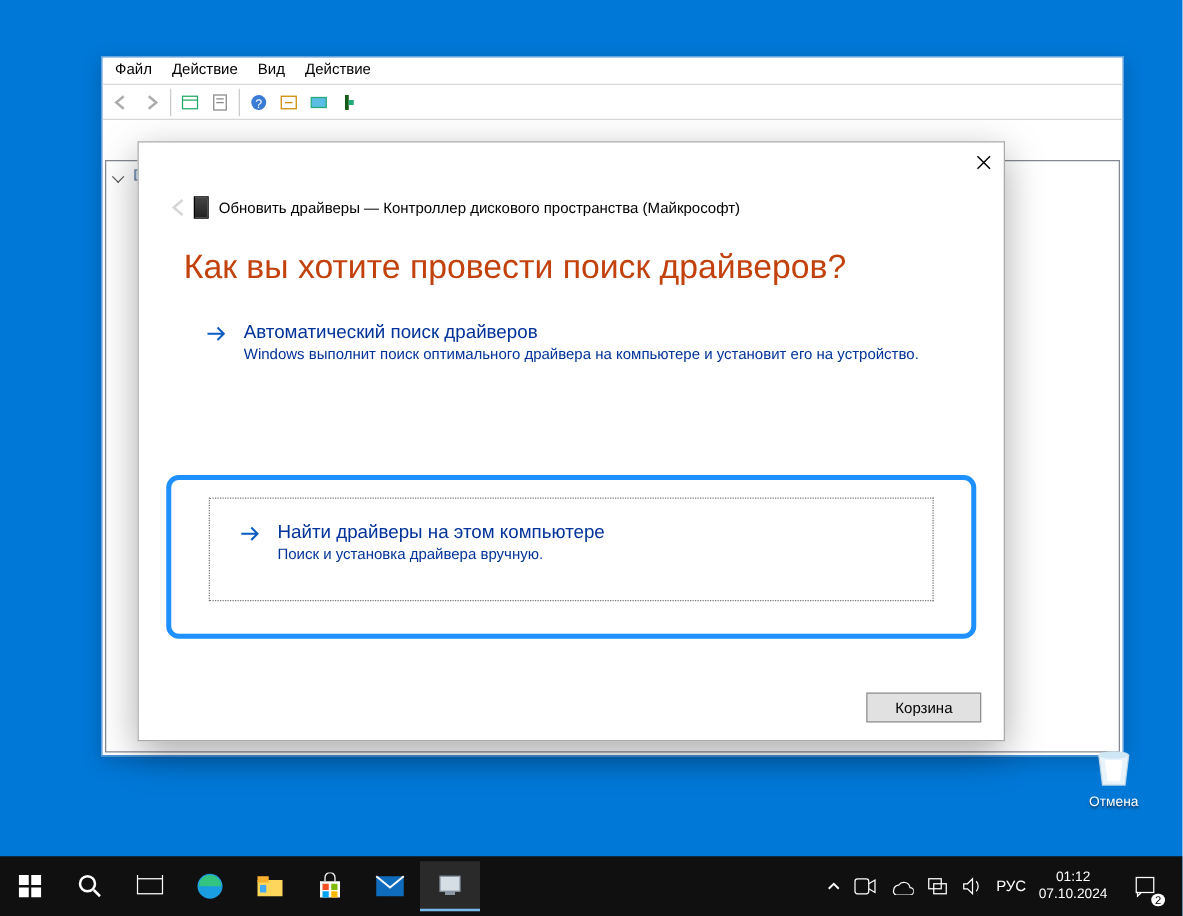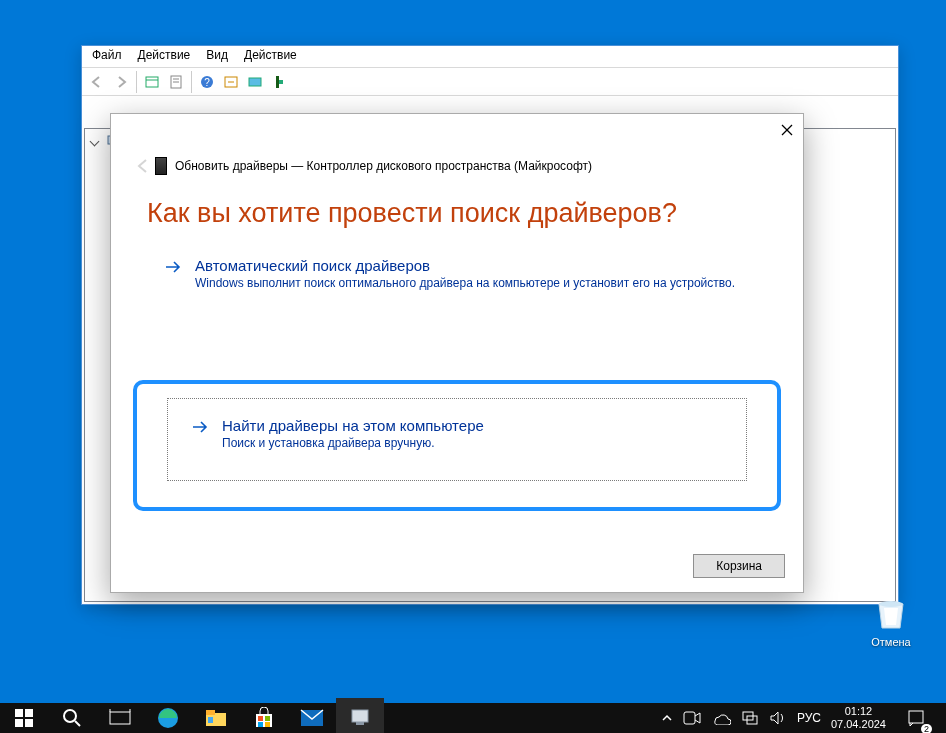--- a/index.html
+++ b/index.html
@@ -71,21 +71,21 @@
   .option.framed-outer .opt-row{padding-left:4px;}
 
   .dlg-footer { position:absolute; right:18px; bottom:14px; }
   .btn { border:1px solid #8f8f8f; background:#e1e1e1; font-size:12px; padding:4px 22px; }
 
   
   .desktop-icon { position:absolute; width:74px; text-align:center; color:#fff; font-size:11px; text-shadow: 0 1px 2px rgba(0,0,0,.6);}
   .desktop-icon svg{display:block; margin:0 auto 4px;}
 
   
-  .taskbar { position:absolute; left:0; right:0; bottom:0; height:30px; background:#101010; display:flex; align-items:center; color:#fff; }
+  .taskbar { position:absolute; left:0; right:0; bottom:0; height:48px; background:#101010; display:flex; align-items:center; color:#fff; }
   .taskbar .tbicon { width:48px; height:40px; display:flex; align-items:center; justify-content:center; }
   .taskbar .tbicon.active { border-bottom:2px solid #76b9ed; background:#2a2a2a; }
   .taskbar .spacer{flex:1;}
   .tray{display:flex; align-items:center; gap:10px; padding:0 10px; font-size:11px;}
   .tray .lang{font-size:12px;}
   .tray .clock{ text-align:center; line-height:1.15;}
   .tray svg{display:block;}
   .notif-badge{position:relative;}
   .notif-badge .n{position:absolute; right:4px; bottom:4px; background:#fff; color:#000; border-radius:8px; font-size:9px; padding:0 3px;}
 </style>
@@ -368,21 +368,21 @@
       </div>
     <div>
         <svg width="18" height="16">
           <path d="M2 6 h3 l4 -4 v12 l-4 -4 h-3 z" fill="none" stroke="#fff"></path>
           <path d="M12 4 a6 6 0 0 1 0 8" fill="none" stroke="#fff"></path>
         </svg>
       </div>
     <div class="lang">РУС</div>
     <div class="clock">
       <div>01:12</div>
-      <div>07.04.2024</div>
+      <div>07.10.2024</div>
     </div>
     <div class="tbicon notif-badge" style="width:40px">
       <svg width="18" height="18">
           <rect x="2" y="2" width="14" height="12" fill="none" stroke="#fff"></rect>
           <path d="M6 14 l-3 3 v-3" fill="none" stroke="#fff"></path>
         </svg>
       <span class="n">2</span>
     </div>
   </div>
 </div>

